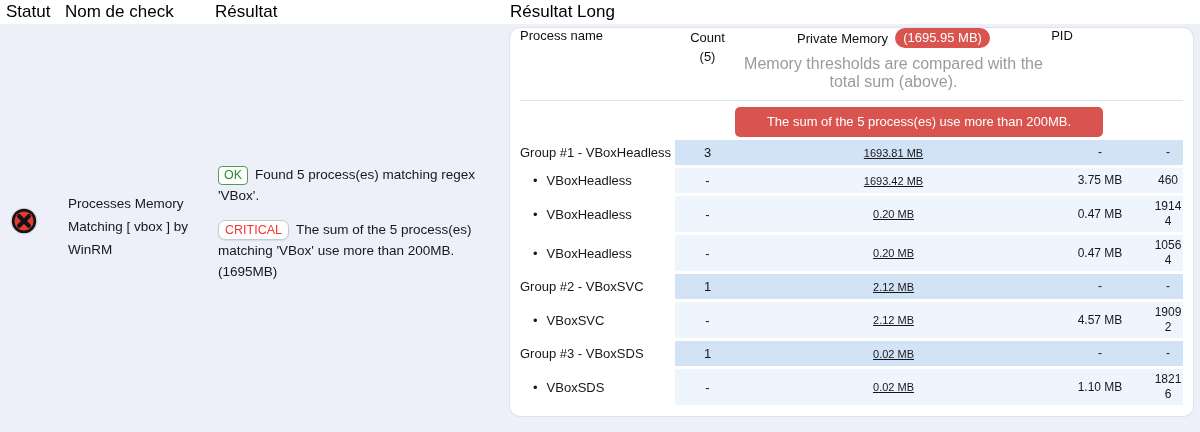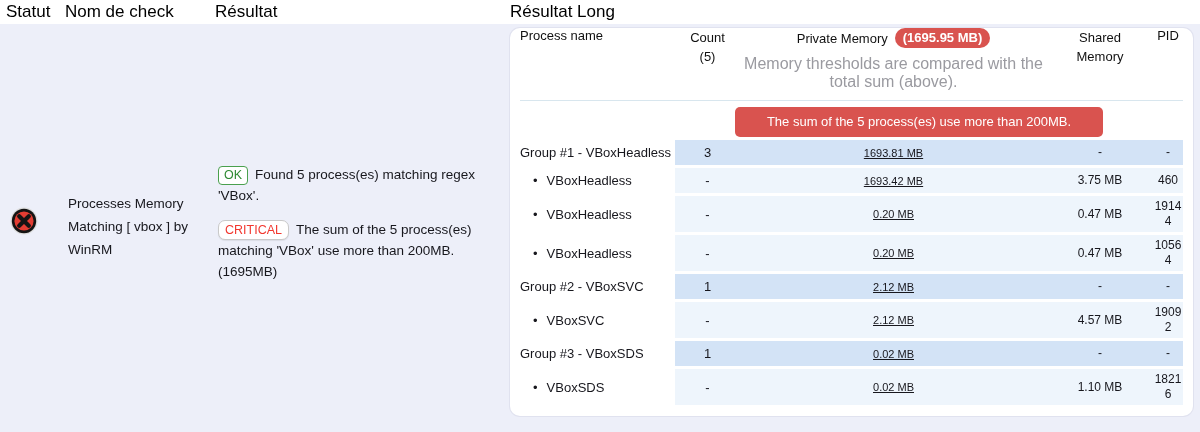--- a/index.html
+++ b/index.html
@@ -39,21 +39,21 @@
     box-shadow:0 0 0 1px rgba(150,150,185,.14); }
 
   .thead { display:flex; align-items:flex-start; height:72px; font-size:13px; color:#101010; }
   .c-name   { width:155px; text-align:left; padding-right:6px; }
   .c-count  { width:65px;  text-align:center; white-space:pre-line; line-height:19px; }
   .c-priv   { width:307px; text-align:center; }
   .c-shared { width:106px; text-align:center; white-space:pre-line; line-height:19px; }
   .c-pid    { width:30px;  text-align:center; }
 
   .priv-line { display:flex; align-items:center; justify-content:center; gap:7px; margin-bottom:7px; }
-  .pill { background:#d9534f; color:#fff; border-radius:12px; padding:2px 8px; font-size:13px; line-height:16px;font-weight:bold; }
+  .pill { background:#d9534f; color:#fff; border-radius:12px; padding:2px 8px; font-size:13px; line-height:16px; }
   .note { font-size:16px; color:#9a9aa0; }
 
   .sep { border:0; border-top:1px solid #d8e6ee; margin:0; }
 
   .banner-wrap { padding:6px 0 3px 0; }
   .alert-banner { margin-left:215px; width:368px; background:#d9534f; color:#fff;
     border-radius:5px; text-align:center; font-size:13px; line-height:20px; padding:5px 8px; }
 
   
   .trow { display:flex; margin-bottom:3px; font-size:13px; }
@@ -102,22 +102,20 @@
       <div class="c-name">Process name</div>
       <div class="c-count">Count
 (5)</div>
       <div class="c-priv">
         <div class="priv-line">
           <span>Private Memory</span>
           <span class="pill">(1695.95 MB)</span>
         </div>
         <div class="note">Memory thresholds are compared with the total sum (above).</div>
       </div>
-      <div class="c-shared">Shared
-Memory</div>
       <div class="c-pid">PID</div>
     </div>
 
     <hr class="sep">
 
     <div class="banner-wrap">
       <div class="alert-banner">The sum of the 5 process(es) use more than 200MB.</div>
     </div>
 
     <div class="trow group">

